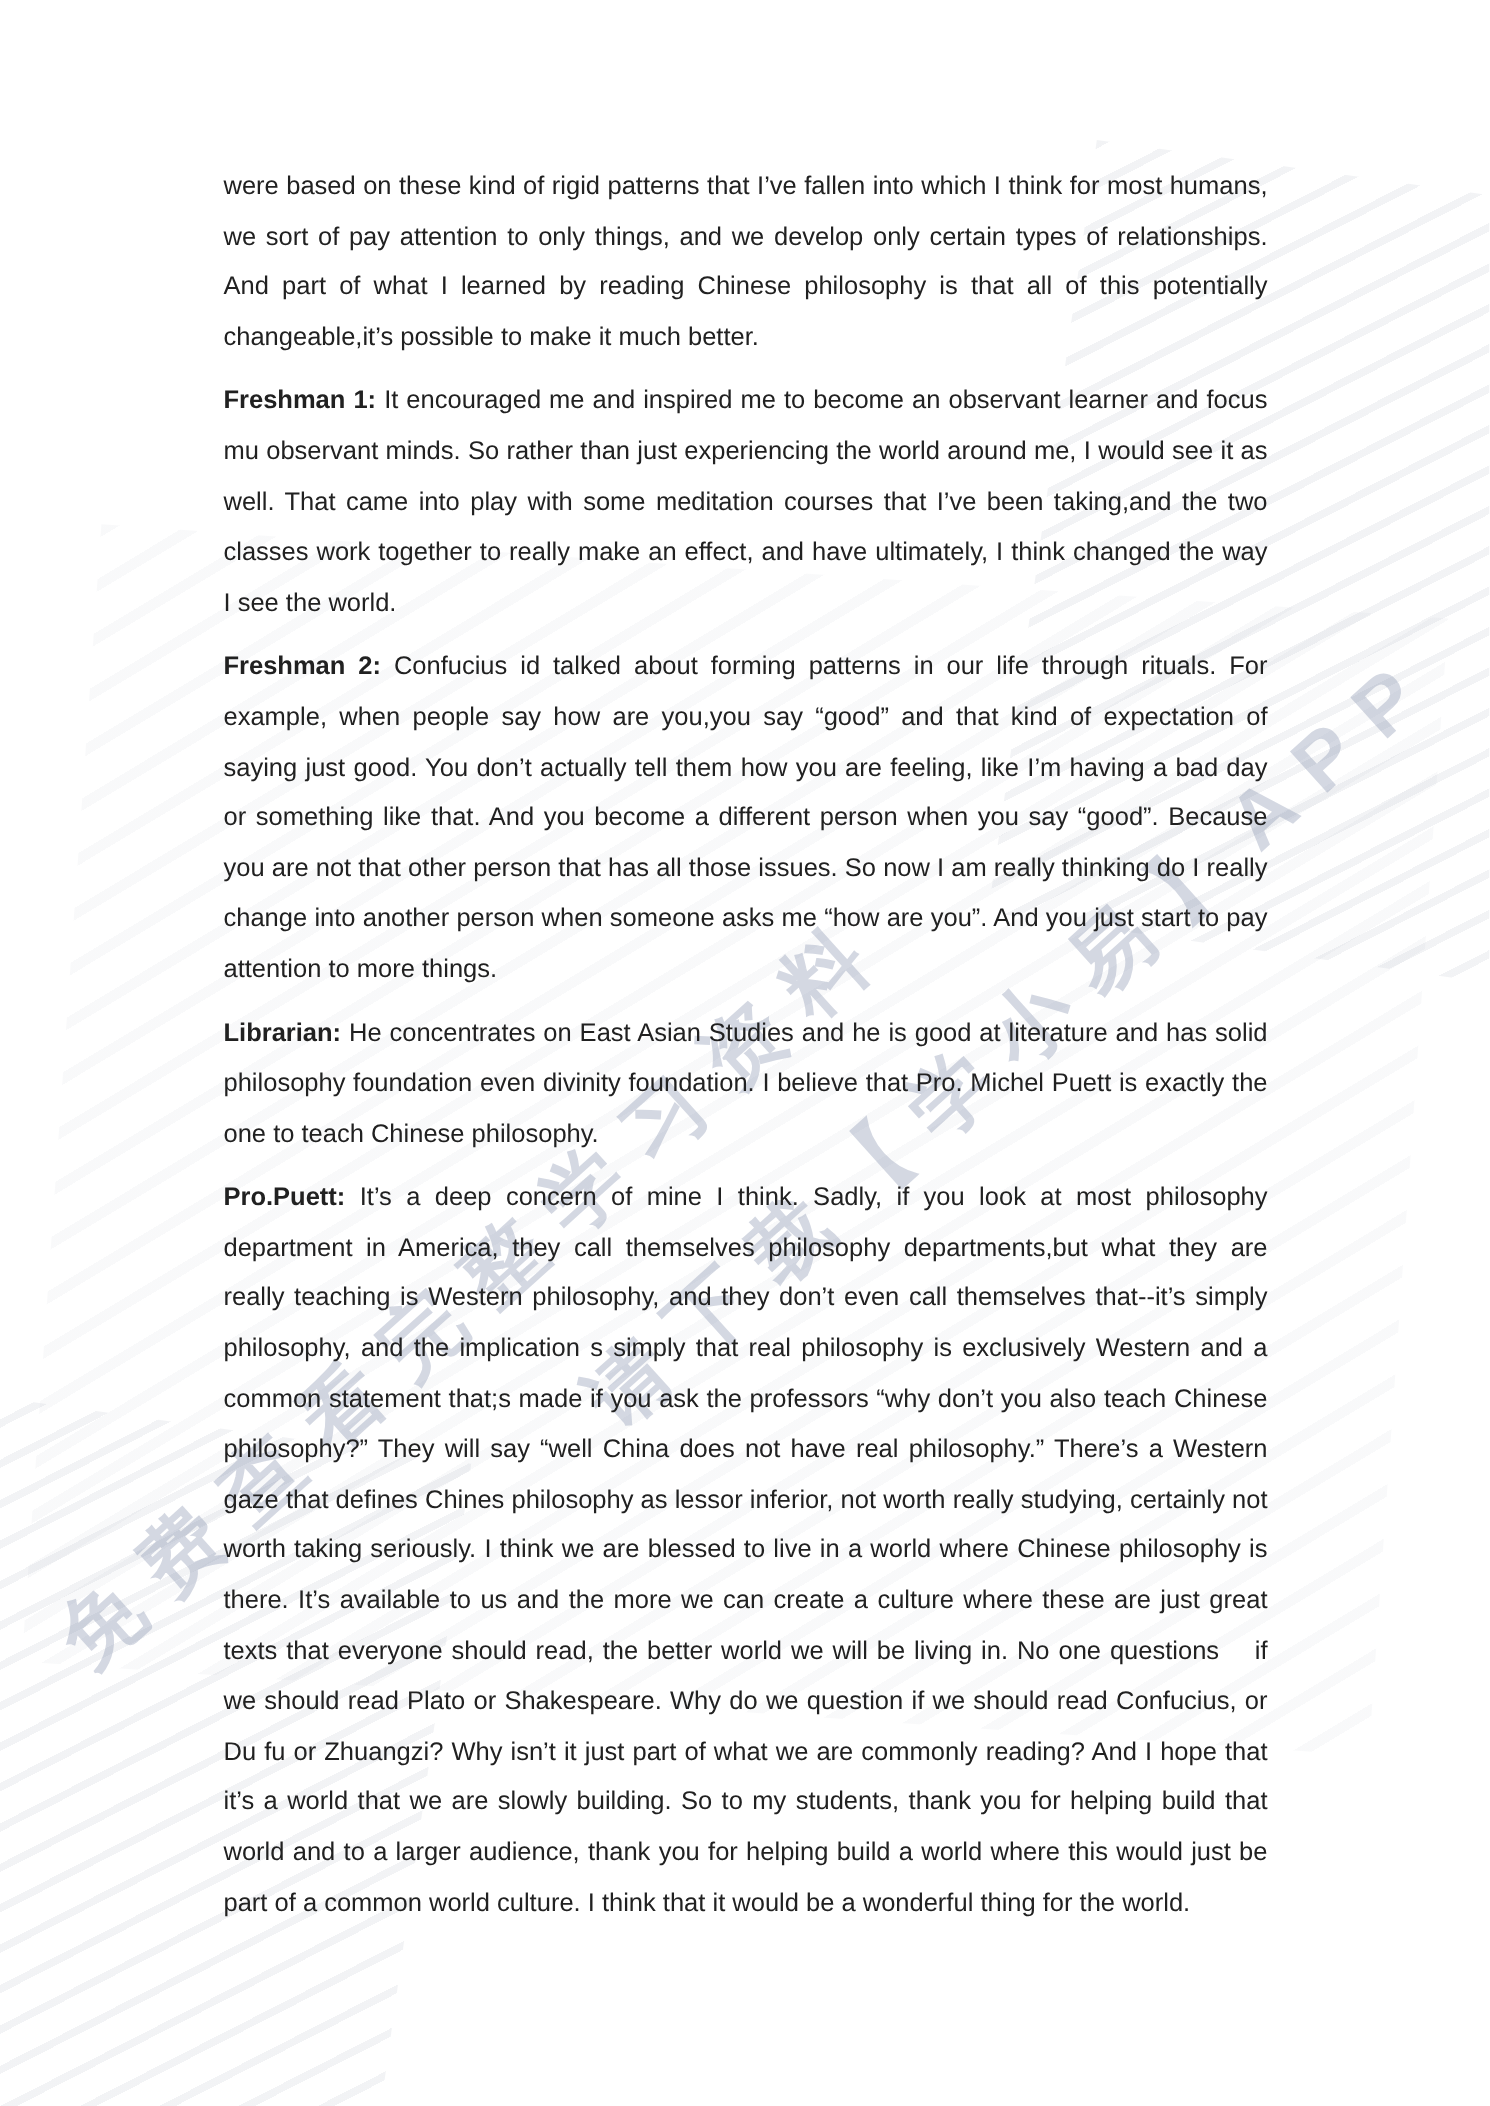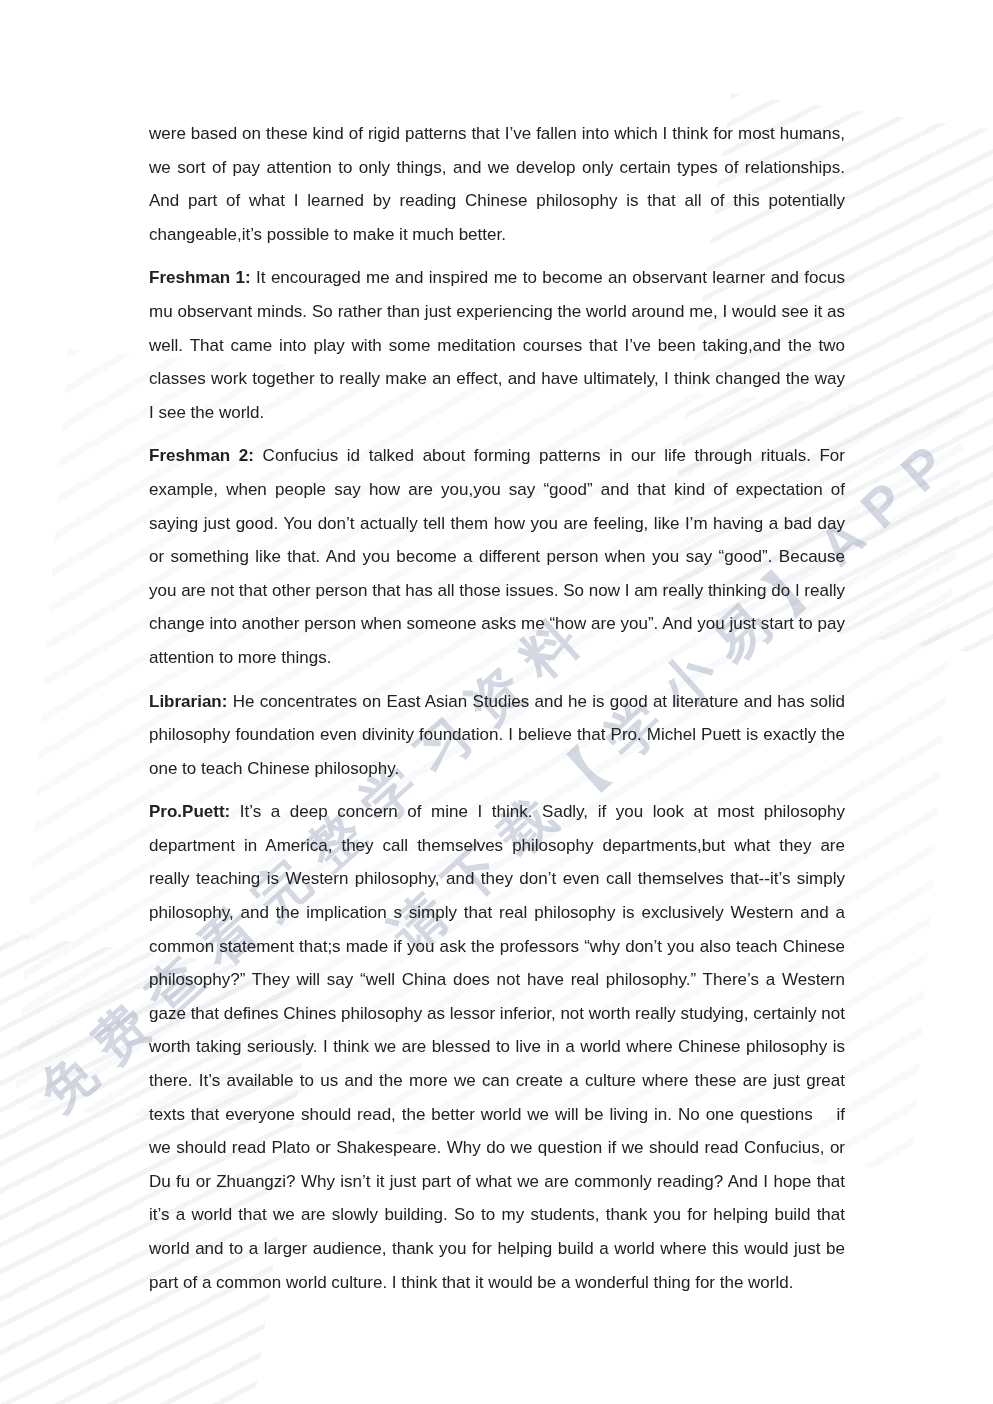--- a/index.html
+++ b/index.html
@@ -58,21 +58,21 @@
     position: absolute;
     left: 149px;
     top: 107px;
     width: 696px;
     color: #212121;
     font-size: 17px;
     line-height: 33.6px;
     text-align: justify;
   }
   #content p {
-    margin: 10px 0 9px 0;
+    margin: 0 0 9px 0;
   }
   #content .speaker {
     font-weight: 700;
   }
 </style>
 </head>
 <body>
 
 <div id="page">
 

